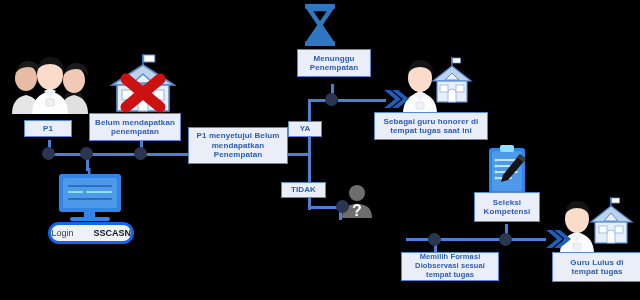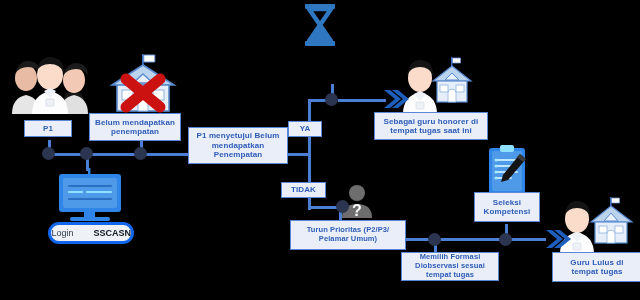--- a/index.html
+++ b/index.html
@@ -236,24 +236,24 @@
     <span>Login</span>
       <b>SSCASN</b>
   </div>
 
   <div class="box small" style="left:188px;top:127px;width:100px;height:37px;padding:0 3px;">P1 menyetujui Belum mendapatkan Penempatan</div>
 
   <div class="box small" style="left:288px;top:121px;width:34px;height:16px;">YA</div>
 
   <div class="box small" style="left:281px;top:182px;width:45px;height:16px;">TIDAK</div>
 
+  <div class="box small" style="left:297px;top:49px;width:74px;height:28px;padding:0 3px;">Menunggu Penempatan</div>
 
   <div class="box small" style="left:374px;top:112px;width:114px;height:28px;padding:12px 3px;text-align:center;">Sebagai guru honorer di tempat tugas saat ini</div>
 
-  <div class="box tiny" style="left:290px;top:220px;width:116px;height:30px;padding:0 3px;">Turun Prioritas (P2/P3/ Pelamar Umum)</div>
 
   <div class="box tiny" style="left:401px;top:252px;width:98px;height:29px;padding:0 3px;">Memilih Formasi Diobservasi sesuai tempat tugas</div>
 
   <div class="box small" style="left:474px;top:192px;width:66px;height:30px;padding:0 3px;">Seleksi Kompetensi</div>
 
   <div class="box small" style="left:552px;top:252px;width:90px;height:30px;padding:0 12px;">Guru Lulus di tempat tugas</div>
 
 </div>
 
 </body></html>

